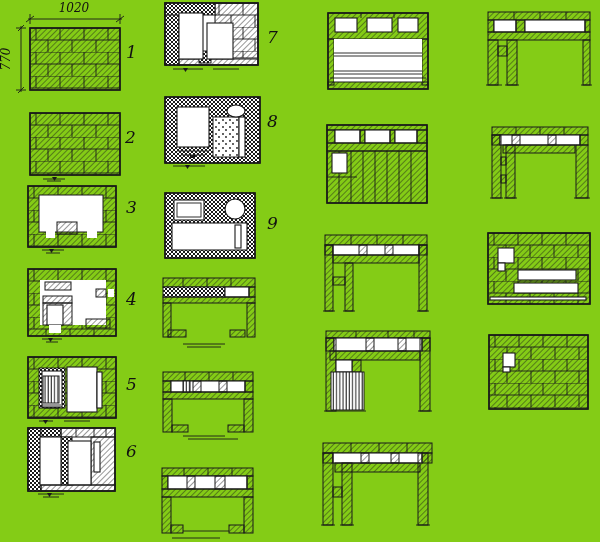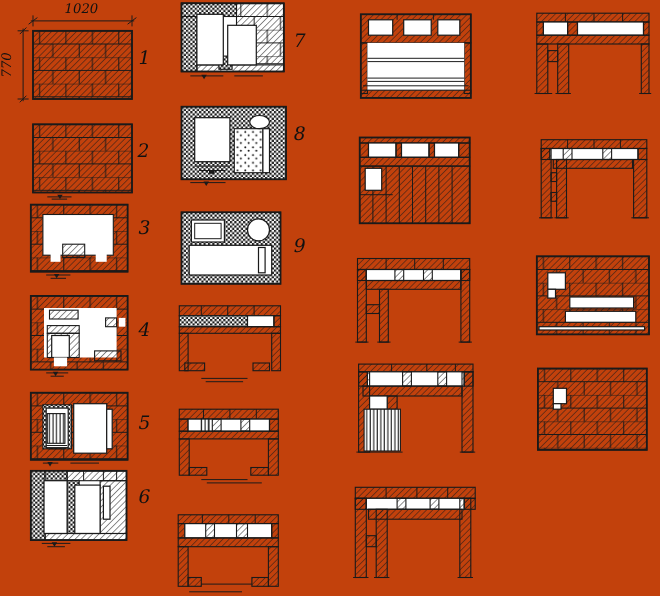--- a/index.html
+++ b/index.html
@@ -1,19 +1,19 @@
 <!DOCTYPE html>
 <html><head>
 <meta charset="utf-8">
 <style>
   html,body{margin:0;padding:0;background:#ffffff;}
   .canvas{
     position:relative;
     width:600px;height:542px;
-    background:#c2410c;
+    background:#84cc16;
     font-family:"DejaVu Serif", serif;
     overflow:hidden;
   }
   svg{display:block;}
   .o{fill:none;stroke:#1a1a1a;stroke-width:1.6;}
   .s{stroke:#1a1a1a;stroke-width:1;}
   .w{fill:#ffffff;stroke:#1a1a1a;stroke-width:1.1;}
   .h{fill:url(#p-hatch);stroke:#1a1a1a;stroke-width:1;}
   .c{fill:url(#p-check);stroke:#1a1a1a;stroke-width:1;}
   .d{fill:url(#p-dots);stroke:#1a1a1a;stroke-width:1;}

